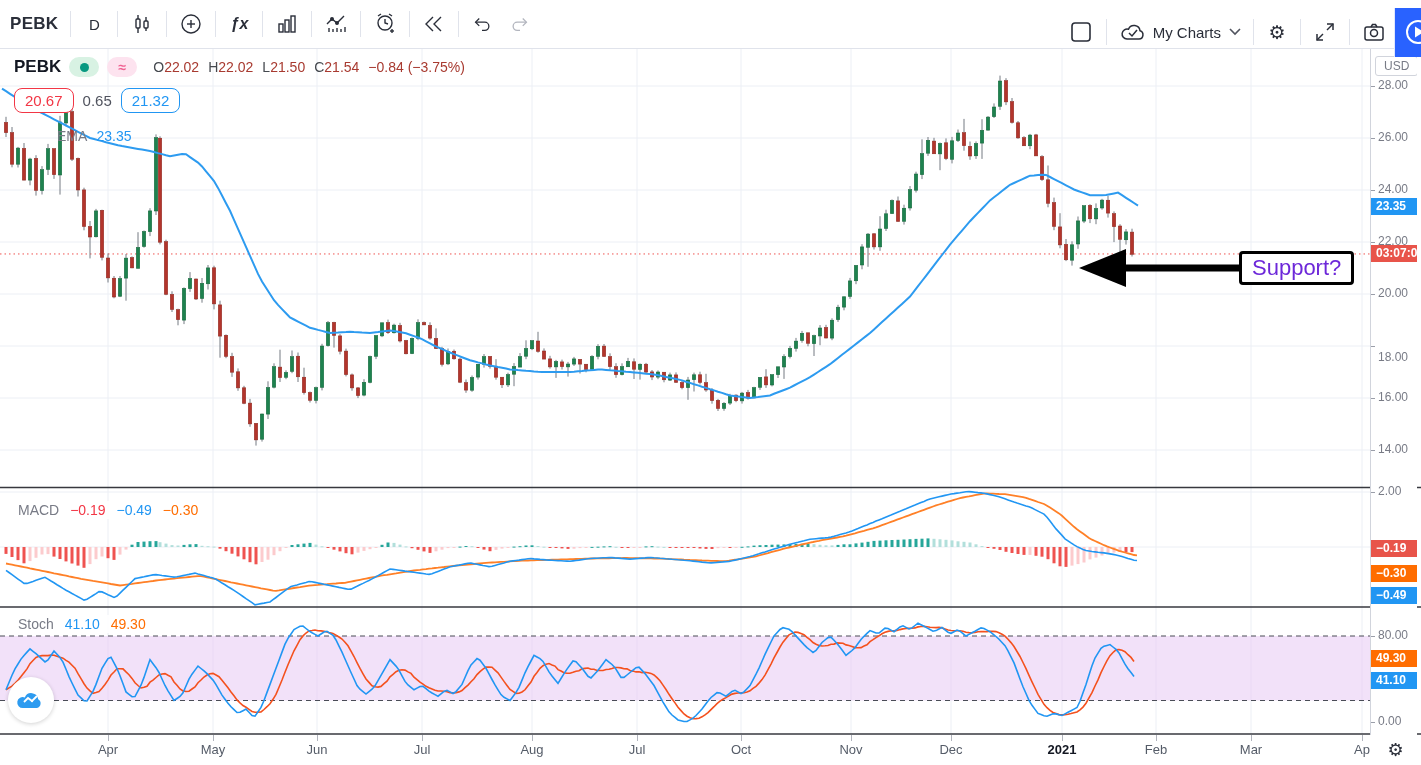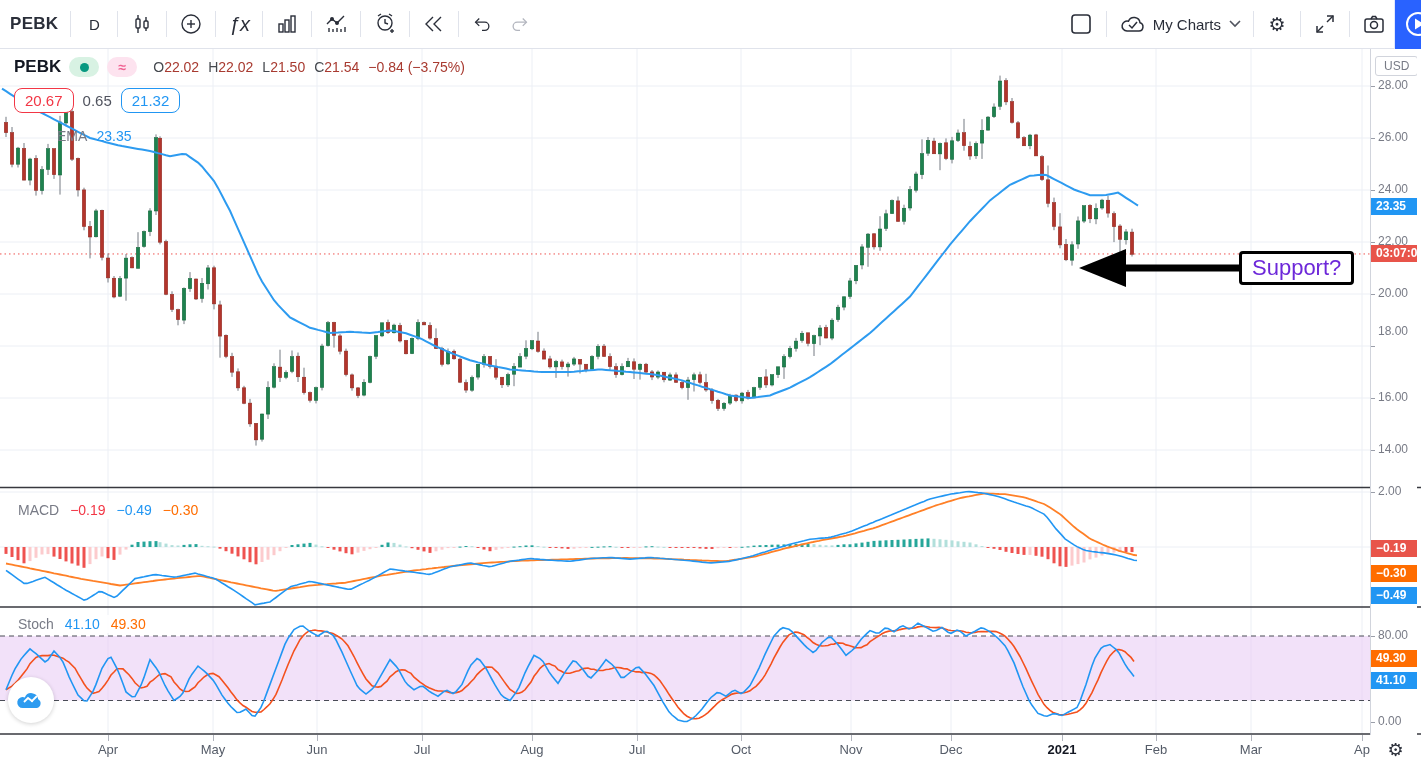--- a/index.html
+++ b/index.html
@@ -4,27 +4,27 @@
 <style>
   * { margin:0; padding:0; box-sizing:border-box; }
   html,body { width:1421px; height:765px; overflow:hidden; background:#fff;
     font-family:"Liberation Sans","DejaVu Sans",sans-serif; color:#131722; }
   .app { position:relative; width:1421px; height:765px; background:#fff; }
 
   
   .toolbar { position:absolute; left:0; top:0; width:1421px; height:49px; background:#fff;
     border-bottom:1px solid #e0e3eb; z-index:30; }
   .tb-left { position:absolute; left:0; top:0; height:48px; display:flex; align-items:center; }
-  .tb-right { position:absolute; right:0; top:0; height:48px; display:flex; align-items:center; }
+  .tb-right { position:absolute; right:0; top:8px; height:48px; display:flex; align-items:center; }
   .tb-btn { display:flex; align-items:center; justify-content:center; height:38px; min-width:38px;
     padding:0 8px; border-radius:4px; cursor:pointer; color:#2a2e39; }
   .tb-sep { width:1px; height:26px; background:#e0e3eb; margin:0 4px; }
   .symbol-label { font-size:17px; font-weight:700; letter-spacing:.3px; padding-left:10px; }
   .interval { font-size:15px; font-weight:500; }
-  .fx-glyph { font-size:20px; font-style:italic; font-weight:400; }
+  .fx-glyph { font-size:16px; font-style:italic; font-weight:700; }
   .undo-redo.disabled { color:#b2b5be; }
   .gear-glyph { font-size:19px; line-height:1; }
   .mycharts { display:flex; align-items:center; gap:6px; font-size:15px; font-weight:500; }
   .chev { margin-left:2px; }
   .publish-btn { height:49px; width:100px; background:#2962ff; color:#fff; font-size:16px;
     font-weight:500; display:flex; align-items:center; justify-content:center; cursor:pointer; }
   .play-strip { height:49px; width:27px; background:#2962ff; border-left:1px solid rgba(255,255,255,.85);
     display:flex; align-items:center; overflow:hidden; cursor:pointer; }
 
   
@@ -930,21 +930,21 @@
   <span class="ax-tick" style="top:29px">28.00</span>
           <span class="ax-dash" style="top:89px"></span>
   <span class="ax-tick" style="top:81px">26.00</span>
           <span class="ax-dash" style="top:141px"></span>
   <span class="ax-tick" style="top:133px">24.00</span>
           <span class="ax-dash" style="top:193px"></span>
   <span class="ax-tick" style="top:185px">22.00</span>
           <span class="ax-dash" style="top:245px"></span>
   <span class="ax-tick" style="top:237px">20.00</span>
           <span class="ax-dash" style="top:297px"></span>
-  <span class="ax-tick" style="top:275px">18.00</span>
+  <span class="ax-tick" style="top:301px">18.00</span>
           <span class="ax-dash" style="top:349px"></span>
   <span class="ax-tick" style="top:341px">16.00</span>
           <span class="ax-dash" style="top:401px"></span>
   <span class="ax-tick" style="top:393px">14.00</span>
           <span class="ax-dash" style="top:443px"></span>
   <span class="ax-tick" style="top:435px">2.00</span>
           <span class="ax-dash" style="top:587px"></span>
   <span class="ax-tick" style="top:579px">80.00</span>
           <span class="ax-dash" style="top:673px"></span>
   <span class="ax-tick" style="top:665px">0.00</span>

